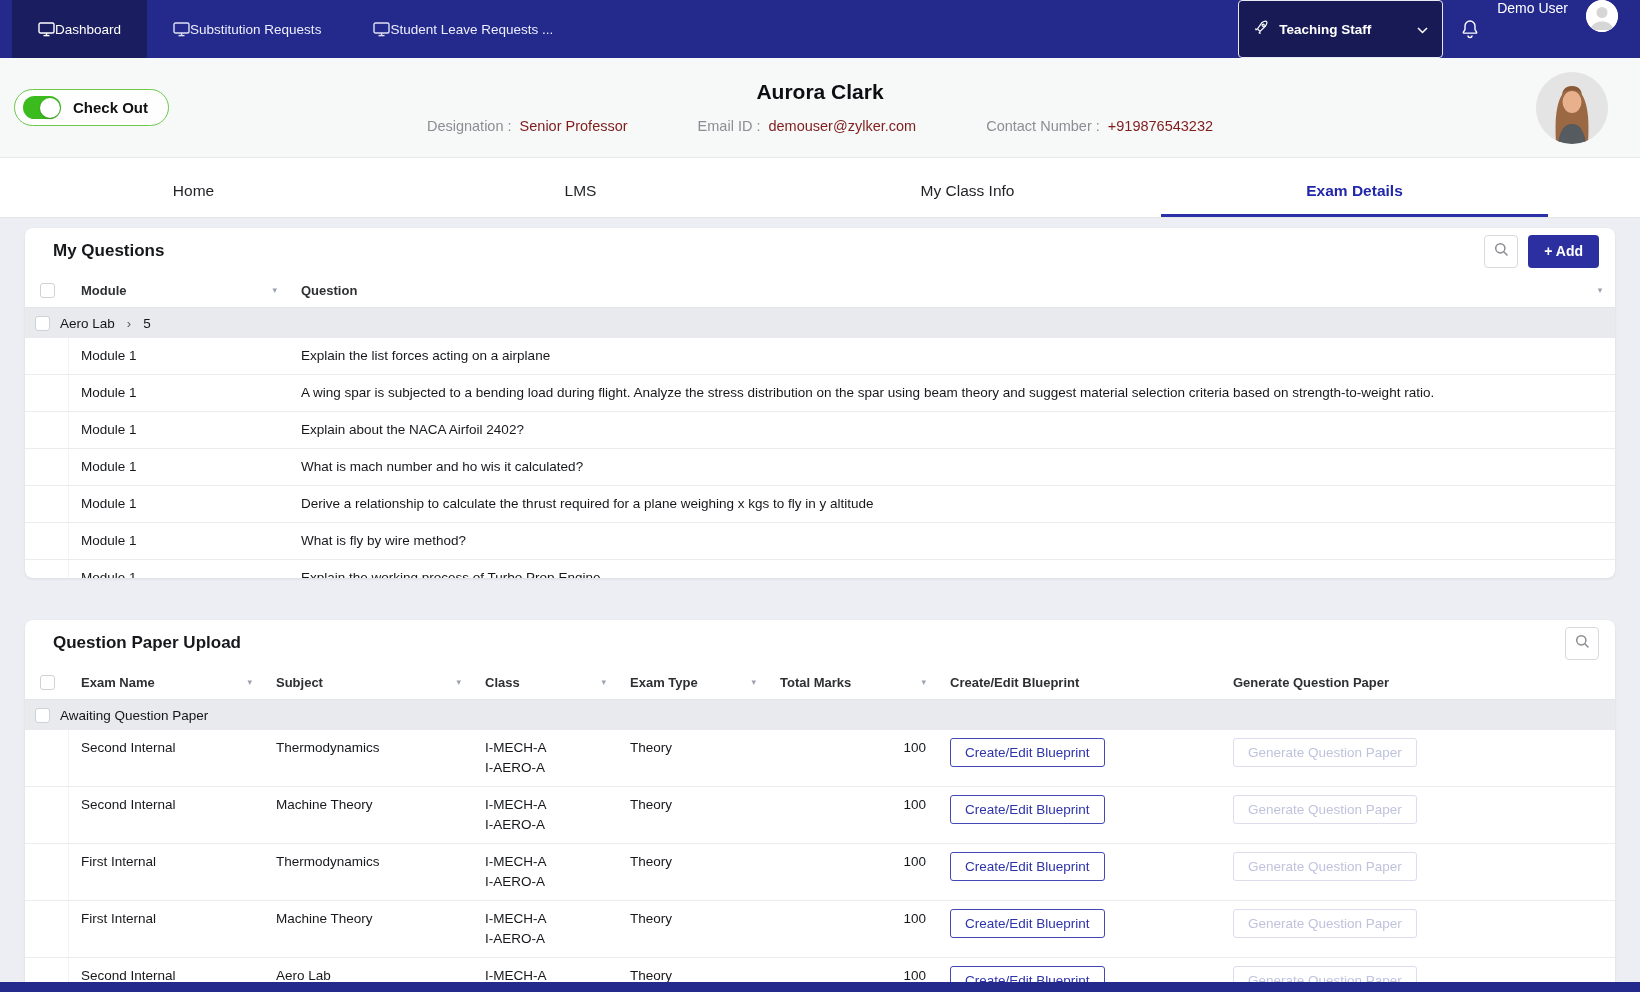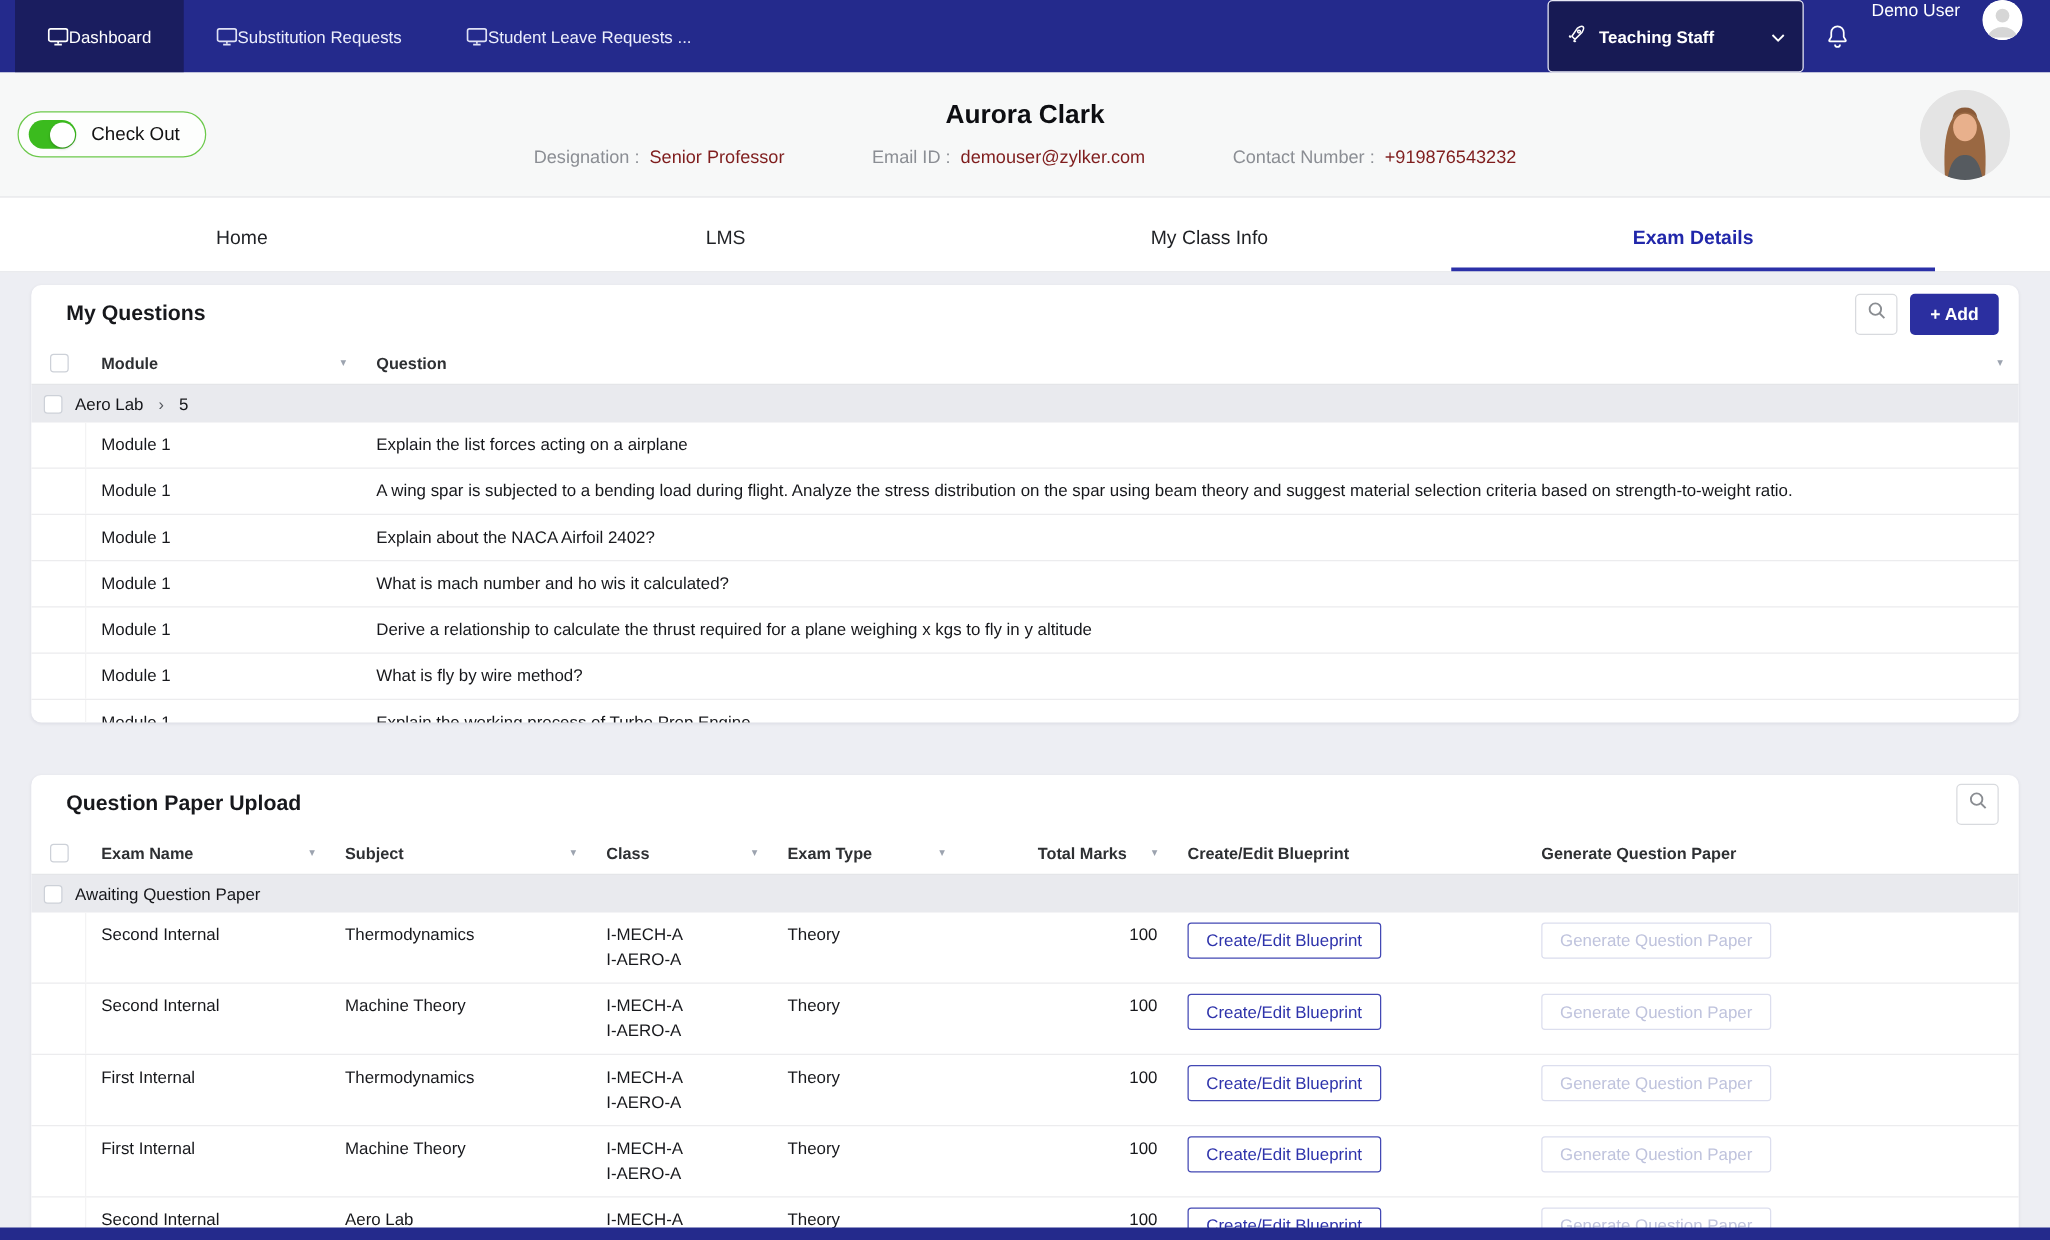--- a/index.html
+++ b/index.html
@@ -41,21 +41,21 @@
   }
   .checkout-pill {
     display:flex; align-items:center; gap:12px; border:1.5px solid #6cc94b;
     border-radius:999px; background:#fdfefd; padding:6px 20px 6px 8px; cursor:pointer;
   }
   .toggle { width:38px; height:23px; border-radius:999px; background:#3bbb1e; position:relative; }
   .toggle .knob {
     position:absolute; top:1.5px; right:1.5px; width:20px; height:20px;
     border-radius:50%; background:#fff; box-shadow:0 1px 2px rgba(0,0,0,.25);
   }
-  .checkout-label { font-size:15px; color:#111; }
+  .checkout-label { font-size:15px; color:#111;font-weight:bold; }
   .profile-center { position:absolute; left:0; right:0; top:0; bottom:0; pointer-events:none; }
   .profile-name {
     text-align:center; font-size:21px; font-weight:700; color:#0d0e12; margin-top:22px;
   }
   .profile-details {
     display:flex; justify-content:center; gap:70px; margin-top:14px; font-size:14.5px;
   }
   .detail-label { color:#8b8e94; }
   .detail-value { color:#7f1d1d; font-weight:400; margin-left:4px; }
   .profile-photo {
@@ -356,21 +356,21 @@
       <span class="caret">▾</span>
     </div>
     <div class="cell hcell c-class">
       <span>Class</span>
       <span class="caret">▾</span>
     </div>
     <div class="cell hcell c-extype">
       <span>Exam Type</span>
       <span class="caret">▾</span>
     </div>
-    <div class="cell c-marks" style="gap:20px;">
+    <div class="cell c-marks" style="gap:20px;justify-content:space-between;">
       <span>Total Marks</span>
       <span class="caret">▾</span>
     </div>
     <div class="cell c-blueprint">
       <span>Create/Edit Blueprint</span>
     </div>
     <div class="cell c-generate">
       <span>Generate Question Paper</span>
     </div>
   </div>

